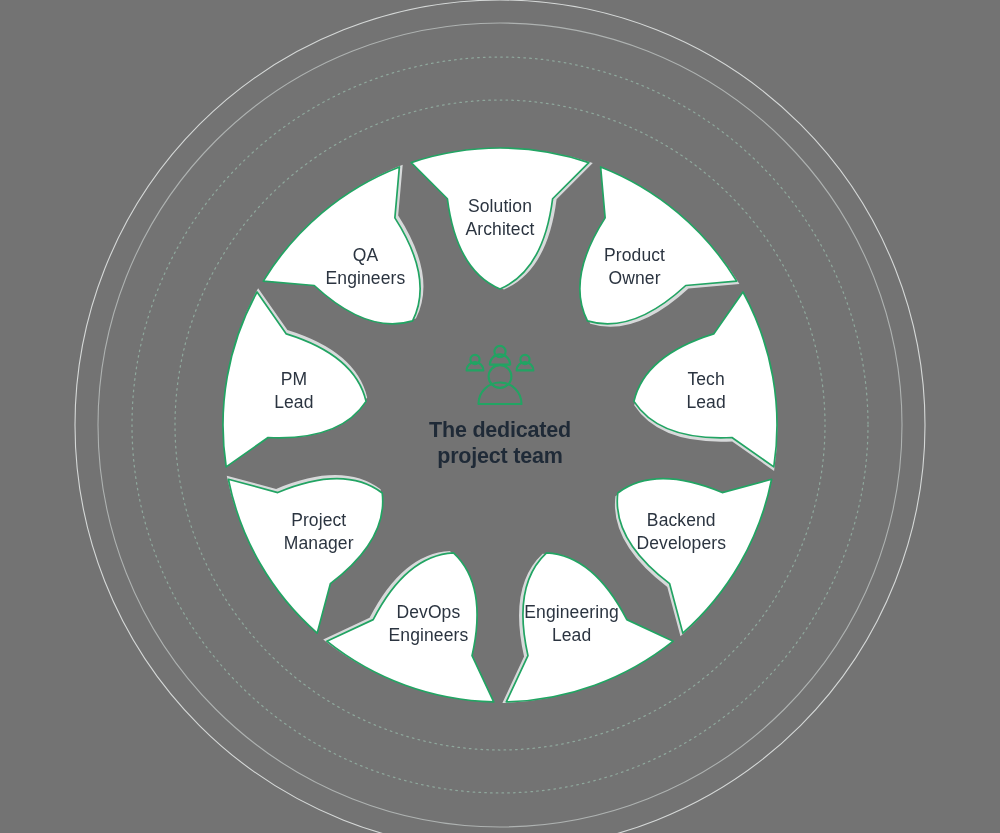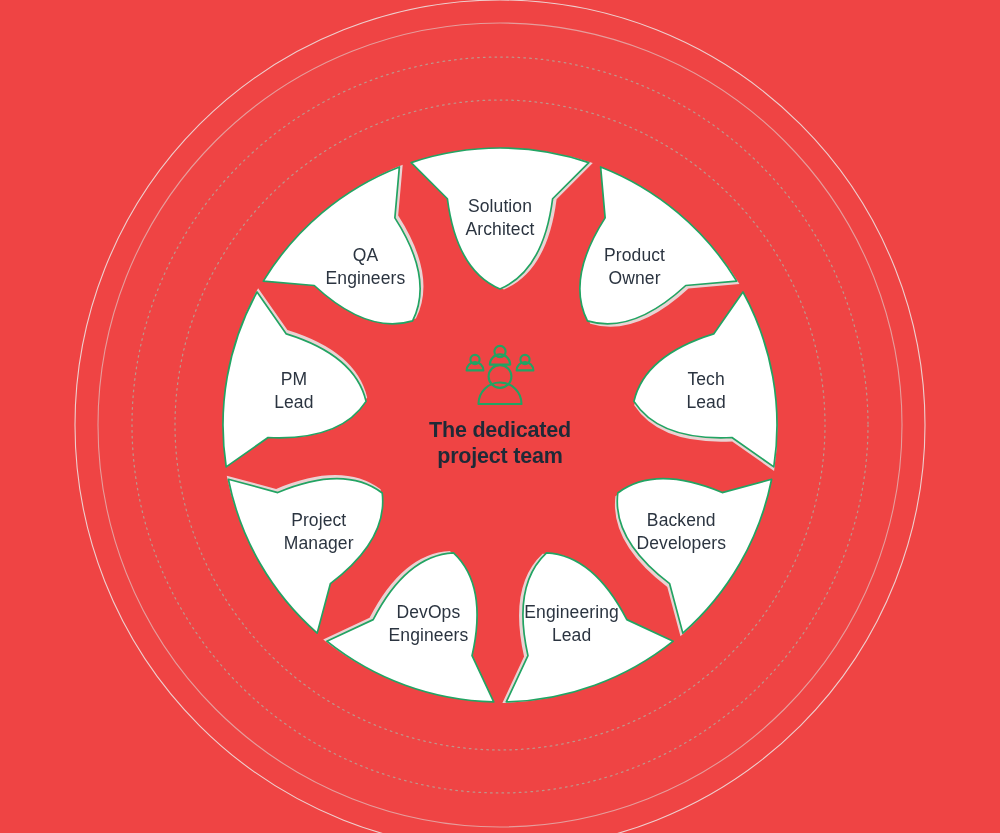--- a/index.html
+++ b/index.html
@@ -10,21 +10,21 @@
   body {
     width: 1000px;
     height: 833px;
     font-family: "Liberation Sans", sans-serif;
     overflow: hidden;
   }
   #diagram-root {
     position: relative;
     width: 1000px;
     height: 833px;
-    background: #ef4444;
+    background: #737373;
   }
   svg#wheel {
     position: absolute;
     left: 0;
     top: 0;
     width: 1000px;
     height: 833px;
     display: block;
   }
   .petal-shape {

